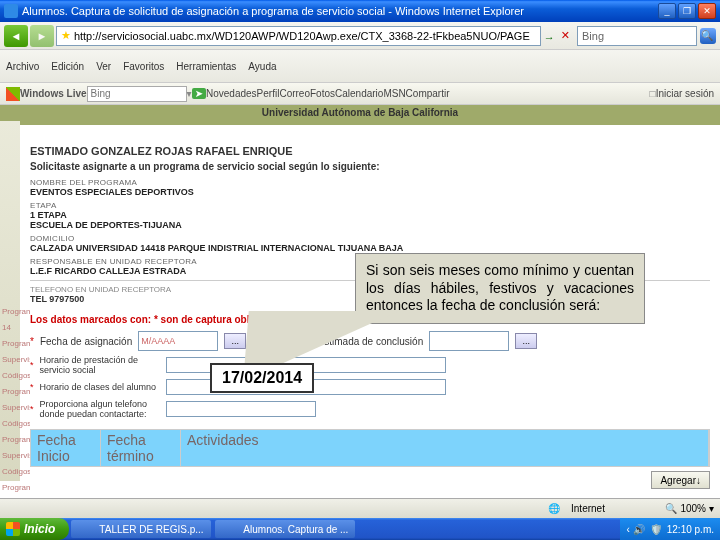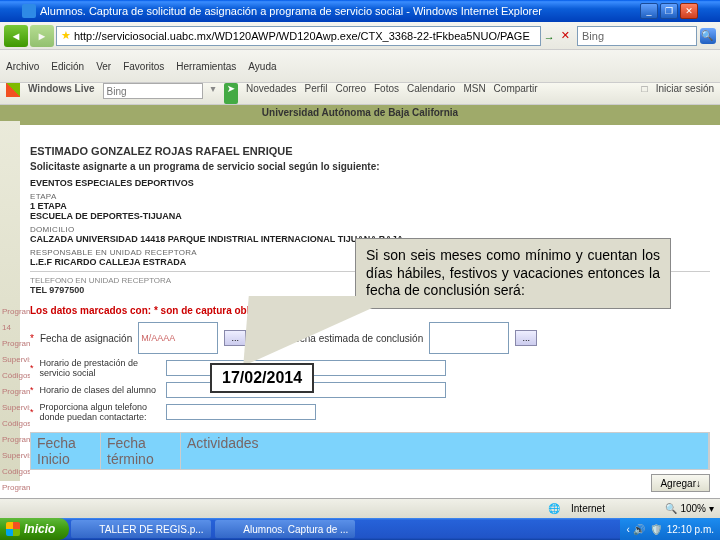--- a/index.html
+++ b/index.html
@@ -1,38 +1,38 @@
 <!DOCTYPE html>
 <html><head>
 <meta charset="utf-8">
 <style>
 * { margin: 0; padding: 0; box-sizing: border-box; font-family: Tahoma, Arial, sans-serif; }
 body { width: 720px; height: 540px; overflow: hidden; background: #ece9d8; position: relative; }
 
 
-.titlebar { height: 22px; background: linear-gradient(to bottom, #0058e6 0%, #3a8dff 8%, #0b5dd8 40%, #003fba 100%); display: flex; align-items: center; padding: 0 22px; color: white; font-size: 11px; }
+.titlebar { height: 22px; background: linear-gradient(to bottom, #0058e6 0%, #3a8dff 8%, #0b5dd8 40%, #003fba 100%); display: flex; align-items: center; padding: 0 4px; color: white; font-size: 11px; }
 .titlebar-icon { width: 14px; height: 14px; background: #2e8ae6; margin-right: 4px; border-radius: 2px; }
 .titlebar-text { flex: 1; }
 .win-btns { display: flex; gap: 2px; }
 .win-btn { width: 18px; height: 16px; background: linear-gradient(#60a0ff,#2060c0); border: 1px solid #1a4a98; border-radius: 2px; color: white; font-size: 9px; display:flex; align-items:center; justify-content:center; }
 .win-btn.close { background: linear-gradient(#ff8060,#d04020); border-color:#902810; }
 
 
 .nav-toolbar { height: 28px; background: linear-gradient(#f5f5f0,#e8e8e0); display: flex; align-items: center; padding: 2px 4px; border-bottom: 1px solid #ccc; font-size: 11px; }
 .nav-btn { width: 24px; height: 22px; border-radius: 3px; background: linear-gradient(#79c837,#3f9800); margin-right: 2px; display:flex; align-items:center; justify-content:center; color:white; }
 .url-bar { flex: 1; height: 20px; border: 1px solid #7f9db9; background: white; padding: 0 4px; display: flex; align-items: center; font-size: 11px; }
 .url-star { color: #ffcc00; margin-right: 3px; }
 .search-box { width: 120px; height: 20px; border: 1px solid #7f9db9; background: white; margin-left: 4px; padding: 0 4px; display:flex; align-items:center; font-size:11px; color:#666; }
 .magnify { width:16px; height:16px; background: linear-gradient(#6ea8ff,#2060c0); border-radius:3px; margin-left:3px; display:flex; align-items:center; justify-content:center; }
 
 
 .menubar { height: 18px; background: linear-gradient(#f5f5f0,#e8e8e0); display: flex; align-items: center; padding: 16px 6px; font-size: 10px; color: #333; gap: 12px; border-bottom:1px solid #ccc; }
 
 
-.live-bar { height: 22px; background: linear-gradient(#f8f8f0,#e5e5db); display: flex; padding: 0 6px; font-size: 10px; gap: 8px; border-bottom:1px solid #ccc; color:#444; }
+.live-bar { height: 22px; background: linear-gradient(#f8f8f0,#e5e5db); display: flex; align-items: center; padding: 0 6px; font-size: 10px; border-bottom:1px solid #ccc; color:#444; }
 .live-flag { width:14px; height:14px; background: linear-gradient(45deg,#f25022 0 50%,#7fba00 50% 100%); }
 .live-search { width: 100px; height: 16px; border: 1px solid #aaa; background:white; font-size:10px; padding:0 3px; color:#888; }
 .live-item { cursor: default; }
 .live-sep { flex:1; }
 
 
 .content { position: relative; height: 430px; background: white; overflow: hidden; }
 .uni-header { height: 20px; background: #9faa6a; text-align: center; font-size: 10px; font-weight: bold; color: #333; line-height:16px; }
 .left-strip { position:absolute; left:0; top:16px; width:20px; height:360px; background: linear-gradient(#eaeada,#d8d8c0); }
 .bg-labels { position:absolute; left:2px; top:200px; width:50px; font-size:8px; color:#b77; line-height:14px; }
@@ -43,35 +43,35 @@
 .form-sub { font-weight: bold; font-size: 10px; margin-bottom: 6px; }
 .field-label { font-size: 8px; color: #666; letter-spacing: 0.3px; margin-top: 4px; }
 .field-value { font-size: 9px; font-weight: bold; color: #222; }
 .hr { border-top: 1px solid #ccc; margin: 4px 0; }
 .contact-row { display: flex; gap: 40px; font-size: 9px; margin-top: 4px; }
 .contact-lbl { color:#888; font-size:8px; }
 
 .mandatory { color: #c00; font-weight: bold; font-size: 10px; margin-top: 10px; }
 .date-row { display: flex; align-items: center; gap: 6px; margin-top: 6px; font-size: 10px; }
 .req { color: #c00; }
-.date-input { width: 80px; height: 32px; border: 1px solid #7f9db9; font-size: 9px; padding: 0 2px; color: #c66; }
+.date-input { width: 80px; height: 20px; border: 1px solid #7f9db9; font-size: 9px; padding: 0 2px; color: #c66; }
 .date-btn { width: 22px; height: 16px; background: linear-gradient(#eef,#cce); border:1px solid #88a; font-size:9px; }
 
 .schedule-row { display: flex; align-items: center; gap: 6px; margin-top: 4px; font-size: 9px; }
 .wide-input { width: 280px; height: 16px; border: 1px solid #7f9db9; }
 .narrow-input { width: 150px; height: 16px; border: 1px solid #7f9db9; }
 
 .activities { margin-top: 10px; }
 .act-header { background: #7dd3fc; border:1px solid #ccc; display: flex; font-size: 14px; color:#766; }
 .act-header div { padding: 2px 6px; border-right:1px solid #ccc; }
 .act-title { text-align:center; font-size:10px; color:#777; margin-bottom:2px; }
 .add-btn { float:right; height:18px; padding:0 8px; background: linear-gradient(#f8f8f0,#e0e0d0); border:1px solid #999; font-size:10px; margin-top:4px; }
 
 
-.callout { position: absolute; left: 355px; top: 133px; width: 316px; padding: 8px 10px; background: #dddccd; border: 1px solid #888; font-family: "Times New Roman", serif; font-size: 14px; text-align: justify; line-height: 1.25; }
+.callout { position: absolute; left: 355px; top: 148px; width: 290px; padding: 8px 10px; background: #dddccd; border: 1px solid #888; font-family: "Times New Roman", serif; font-size: 14px; text-align: justify; line-height: 1.25; }
 .callout::after { content:""; position:absolute; left:-120px; bottom:-58px; width:0; height:0; border-left: 20px solid transparent; border-right: 130px solid transparent; border-top: 70px solid #dddccd; transform: skewX(-20deg); }
 .date-highlight { position: absolute; left: 210px; top: 258px; background: white; border: 2px solid #333; padding: 4px 10px; font-family: Arial; font-size: 16px; font-weight: bold; z-index:5; }
 
 
 .ie-status { position:absolute; left:0; bottom:22px; right:0; height:20px; background: linear-gradient(#f0f0e8,#dcdcd0); border-top:1px solid #aaa; display:flex; align-items:center; font-size:10px; padding:0 6px; gap:10px; }
 .ie-status .sep { flex:1; }
 .zoom { display:flex; align-items:center; gap:3px; }
 
 
 .taskbar { position: absolute; bottom: 0; left: 0; right: 0; height: 22px; background: linear-gradient(to bottom, #3f8cf3 0%, #2662d9 10%, #2054c7 90%, #1040a0 100%); display: flex; align-items: stretch; }
@@ -154,20 +154,21 @@
       <div>Programa</div>
     <div>Supervisa</div>
       <div>Códigos</div>
       <div>Programa</div>
   </div>
 
   <div class="form-panel">
     <div class="form-header">ESTIMADO GONZALEZ ROJAS RAFAEL ENRIQUE</div>
     <div class="form-sub">Solicitaste asignarte a un programa de servicio social según lo siguiente:</div>
 
+    <div class="field-label">NOMBRE DEL PROGRAMA</div>
     <div class="field-value">EVENTOS ESPECIALES DEPORTIVOS</div>
     <div class="field-label">ETAPA</div>
     <div class="field-value">1 ETAPA</div>
     <div class="field-value">ESCUELA DE DEPORTES-TIJUANA</div>
     <div class="field-label">DOMICILIO</div>
     <div class="field-value">CALZADA UNIVERSIDAD 14418 PARQUE INDISTRIAL INTERNACIONAL TIJUANA BAJA</div>
     <div class="field-label">RESPONSABLE EN UNIDAD RECEPTORA</div>
     <div class="field-value">L.E.F RICARDO CALLEJA ESTRADA</div>
     <div class="hr"></div>
     <div class="contact-row">

